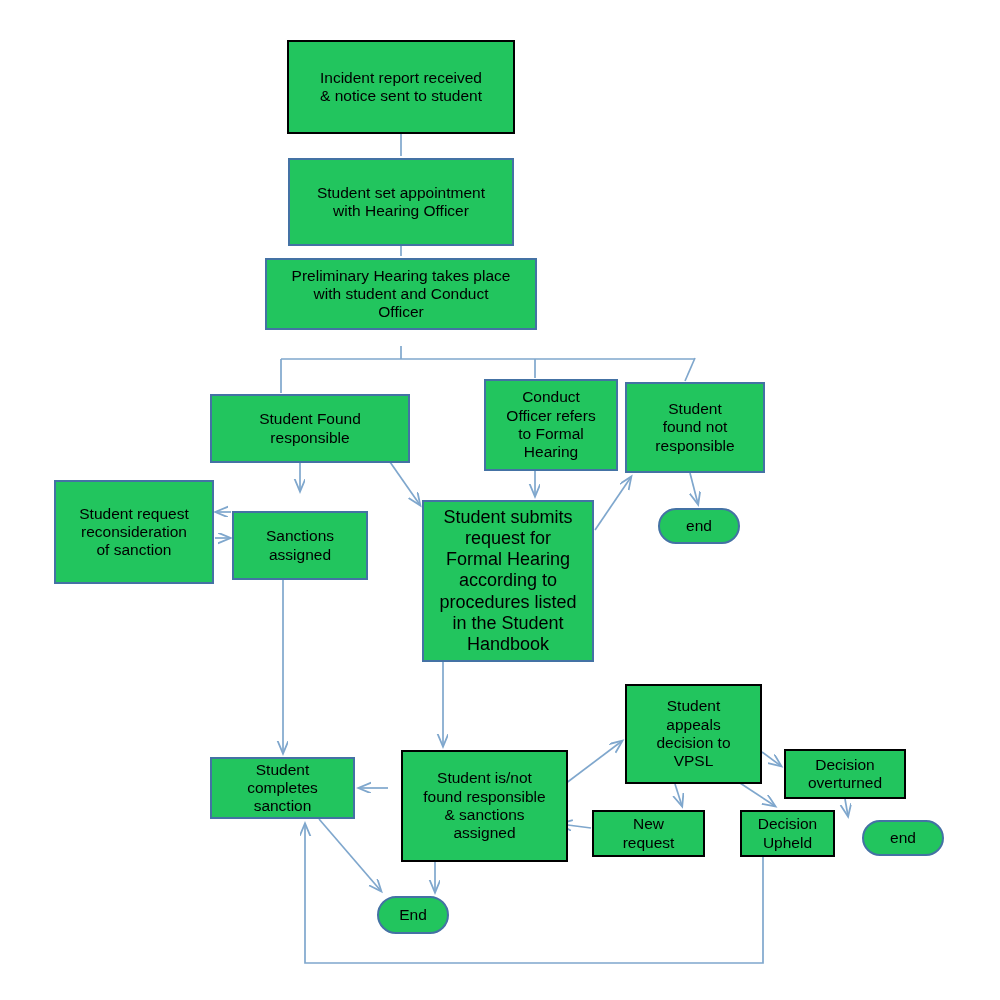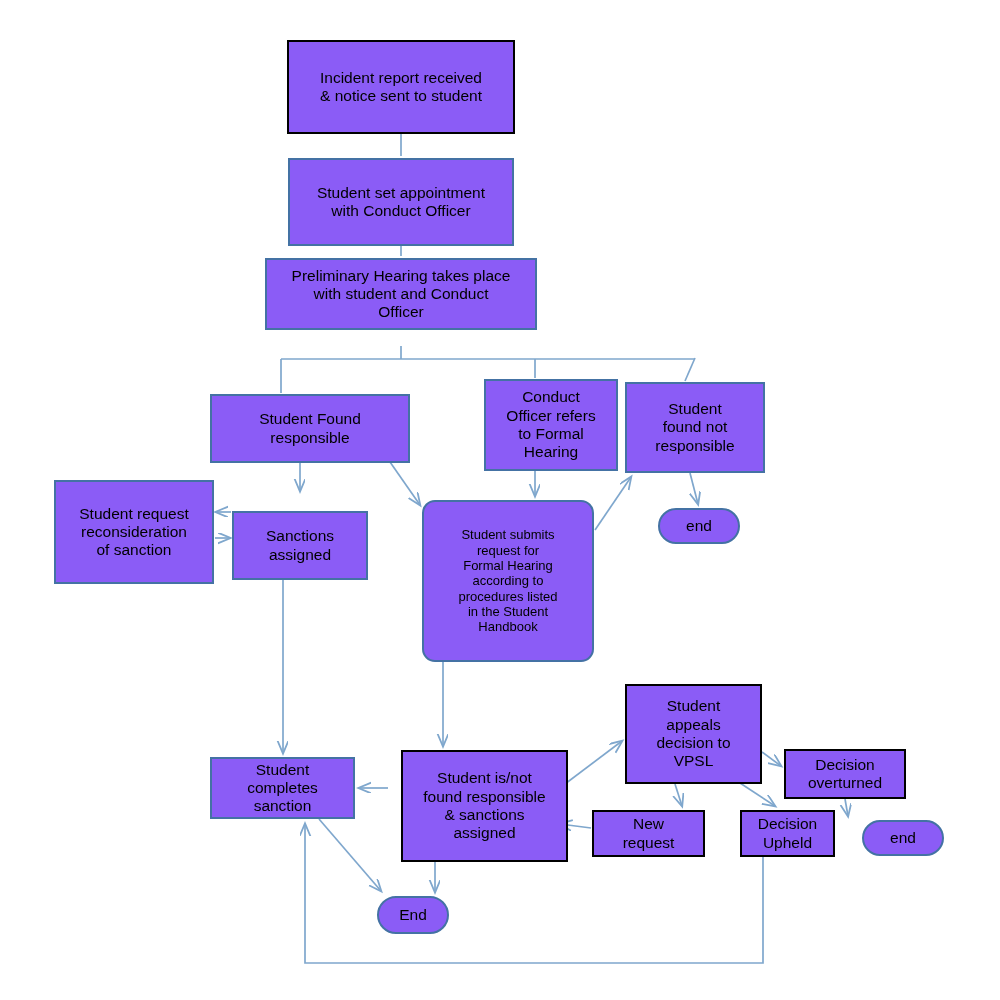--- a/index.html
+++ b/index.html
@@ -24,21 +24,21 @@
     width: 1000px;
     height: 1000px;
   }
   .node {
     position: absolute;
     box-sizing: border-box;
     display: flex;
     align-items: center;
     justify-content: center;
     text-align: center;
-    background: #8b5cf6;
+    background: #22c55e;
     color: #000000;
     z-index: 5;
   }
   .node .txt {
     display: block;
     white-space: pre-line;
     line-height: 1.18;
   }
   .box-blue {
     border: 2.5px solid #4472a4;
@@ -115,21 +115,21 @@
     </g>
   </svg>
 
   <div class="node box-black" style="left:287px; top:40px; width:228px; height:94px; font-size:15.5px;">
     <span class="txt">Incident report received
 &amp; notice sent to student</span>
   </div>
 
   <div class="node box-blue" style="left:288px; top:158px; width:226px; height:88px; font-size:15.5px;">
     <span class="txt">Student set appointment
-with Conduct Officer</span>
+with Hearing Officer</span>
   </div>
 
   <div class="node box-blue" style="left:265px; top:258px; width:272px; height:72px; font-size:15.5px;">
     <span class="txt">Preliminary Hearing takes place
 with student and Conduct
 Officer</span>
   </div>
 
   <div class="node box-blue" style="left:210px; top:394px; width:200px; height:69px; font-size:15.5px;">
     <span class="txt">Student Found
@@ -153,21 +153,21 @@
     <span class="txt">Student request
 reconsideration
 of sanction</span>
   </div>
 
   <div class="node box-blue" style="left:232px; top:495px; width:136px; height:69px; font-size:15.5px;margin-top:16px;">
     <span class="txt">Sanctions
 assigned</span>
   </div>
 
-  <div class="node box-blue" style="left:422px; top:500px; width:172px; height:162px; font-size:13px;border-radius:13px;">
+  <div class="node box-blue" style="left:422px; top:500px; width:172px; height:162px; font-size:18px;">
     <span class="txt">Student submits
 request for
 Formal Hearing
 according to
 procedures listed
 in the Student
 Handbook</span>
   </div>
 
   <div class="node terminator" style="left:658px; top:508px; width:82px; height:36px; font-size:15.5px;">

